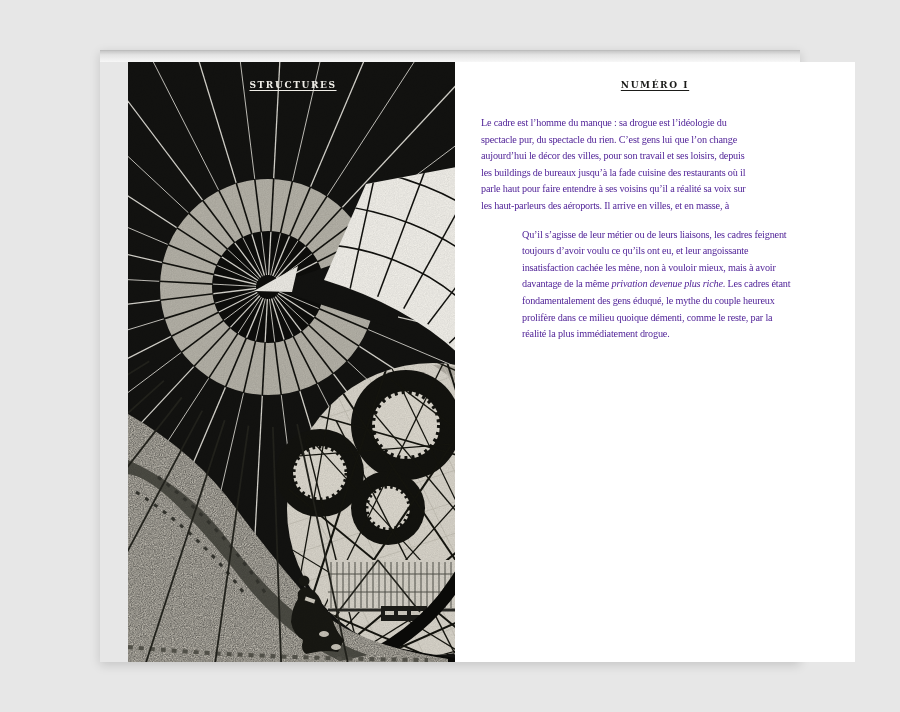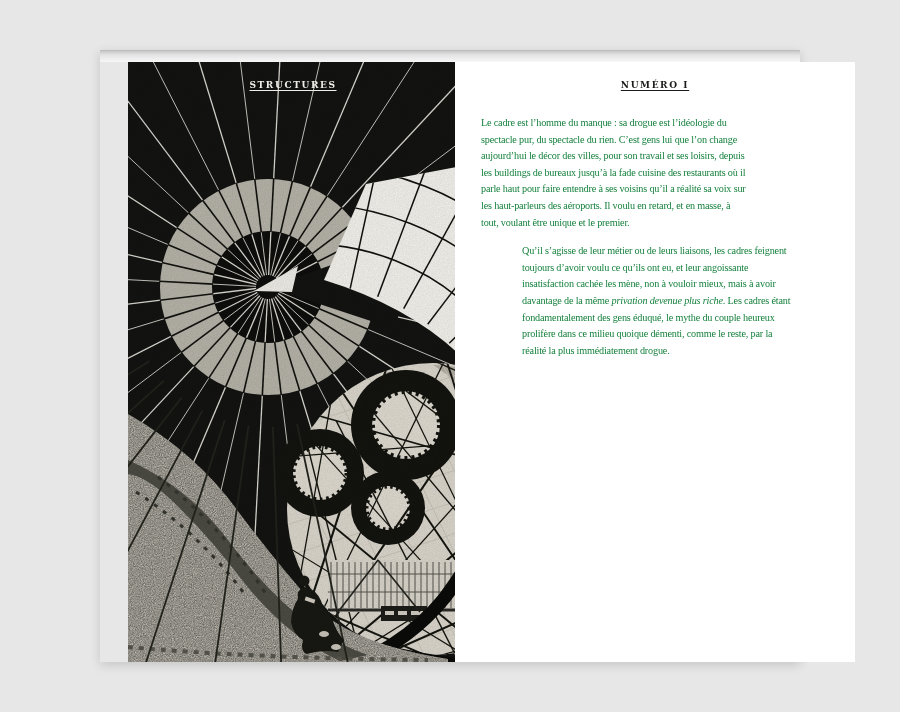--- a/index.html
+++ b/index.html
@@ -11,21 +11,21 @@
           background:linear-gradient(180deg,#c7c7c7 0,#e3e3e3 35%,#f7f7f7 100%);
           border-top:1px solid #bdbdbd;box-sizing:border-box;}
   .page{position:absolute;top:12px;height:600px;overflow:hidden;}
   .page-left{left:0;width:330px;background:#0369a1;margin-left:28px;}
   .page-right{left:355px;width:400px;background:#ffffff;}
   .running-head{position:absolute;top:18px;left:0;width:100%;text-align:center;
           font-family:"DejaVu Serif",serif;font-weight:bold;font-size:9px;
           letter-spacing:1.6px;text-decoration:underline;text-underline-offset:2px;}
   .running-head.light{color:#efede7;}
   .running-head.dark{color:#1b1b19;}
-  .body-text{position:absolute;left:26px;top:53px;width:302px;color:#15803d;}
+  .body-text{position:absolute;left:26px;top:53px;width:302px;color:#4c1d95;}
   .line{font-size:10.2px;line-height:16.6px;letter-spacing:-0.18px;white-space:nowrap;}
   .para + .para{margin-top:12px;margin-left:41px;}
   .photo-svg{position:absolute;left:0;top:0;display:block;}
 </style>
 </head>
 <body>
 
 <div class="stage">
   <div class="spread">
     <div class="page-top-edge"></div>
@@ -307,22 +307,21 @@
 
     <div class="page page-right">
       <div class="running-head dark">NUMÉRO I</div>
       <div class="body-text">
         <div class="para">
           <div class="line">Le cadre est l’homme du manque : sa drogue est l’idéologie du</div>
           <div class="line">spectacle pur, du spectacle du rien. C’est gens lui que l’on change</div>
           <div class="line">aujourd’hui le décor des villes, pour son travail et ses loisirs, depuis</div>
           <div class="line">les buildings de bureaux jusqu’à la fade cuisine des restaurants où il</div>
           <div class="line">parle haut pour faire entendre à ses voisins qu’il a réalité sa voix sur</div>
-          <div class="line">les haut-parleurs des aéroports. Il voulu en retard, et en masse, à</div>
-          <div class="line">tout, voulant être unique et le premier.</div>
+          <div class="line">les haut-parleurs des aéroports. Il arrive en villes, et en masse, à</div>
         </div>
         <div class="para">
           <div class="line">Qu’il s’agisse de leur métier ou de leurs liaisons, les cadres feignent</div>
           <div class="line">toujours d’avoir voulu ce qu’ils ont eu, et leur angoissante</div>
           <div class="line">insatisfaction cachée les mène, non à vouloir mieux, mais à avoir</div>
           <div class="line">davantage de la même <em>privation devenue plus riche</em>. Les cadres étant</div>
           <div class="line">fondamentalement des gens éduqué, le mythe du couple heureux</div>
           <div class="line">prolifère dans ce milieu quoique démenti, comme le reste, par la</div>
           <div class="line">réalité la plus immédiatement drogue.</div>
         </div>

